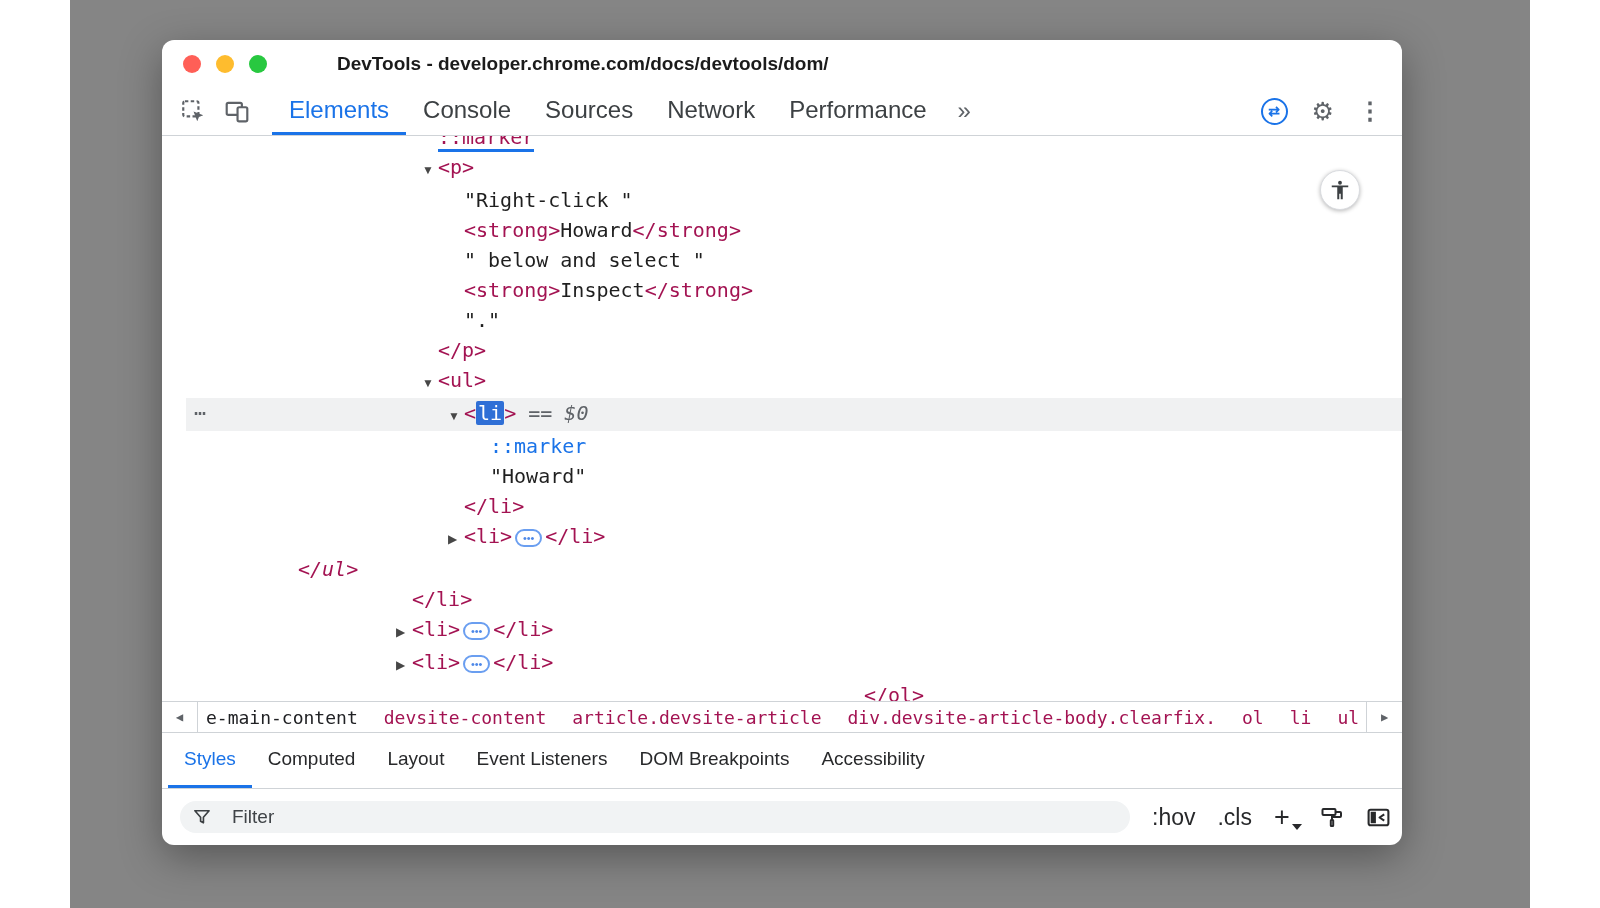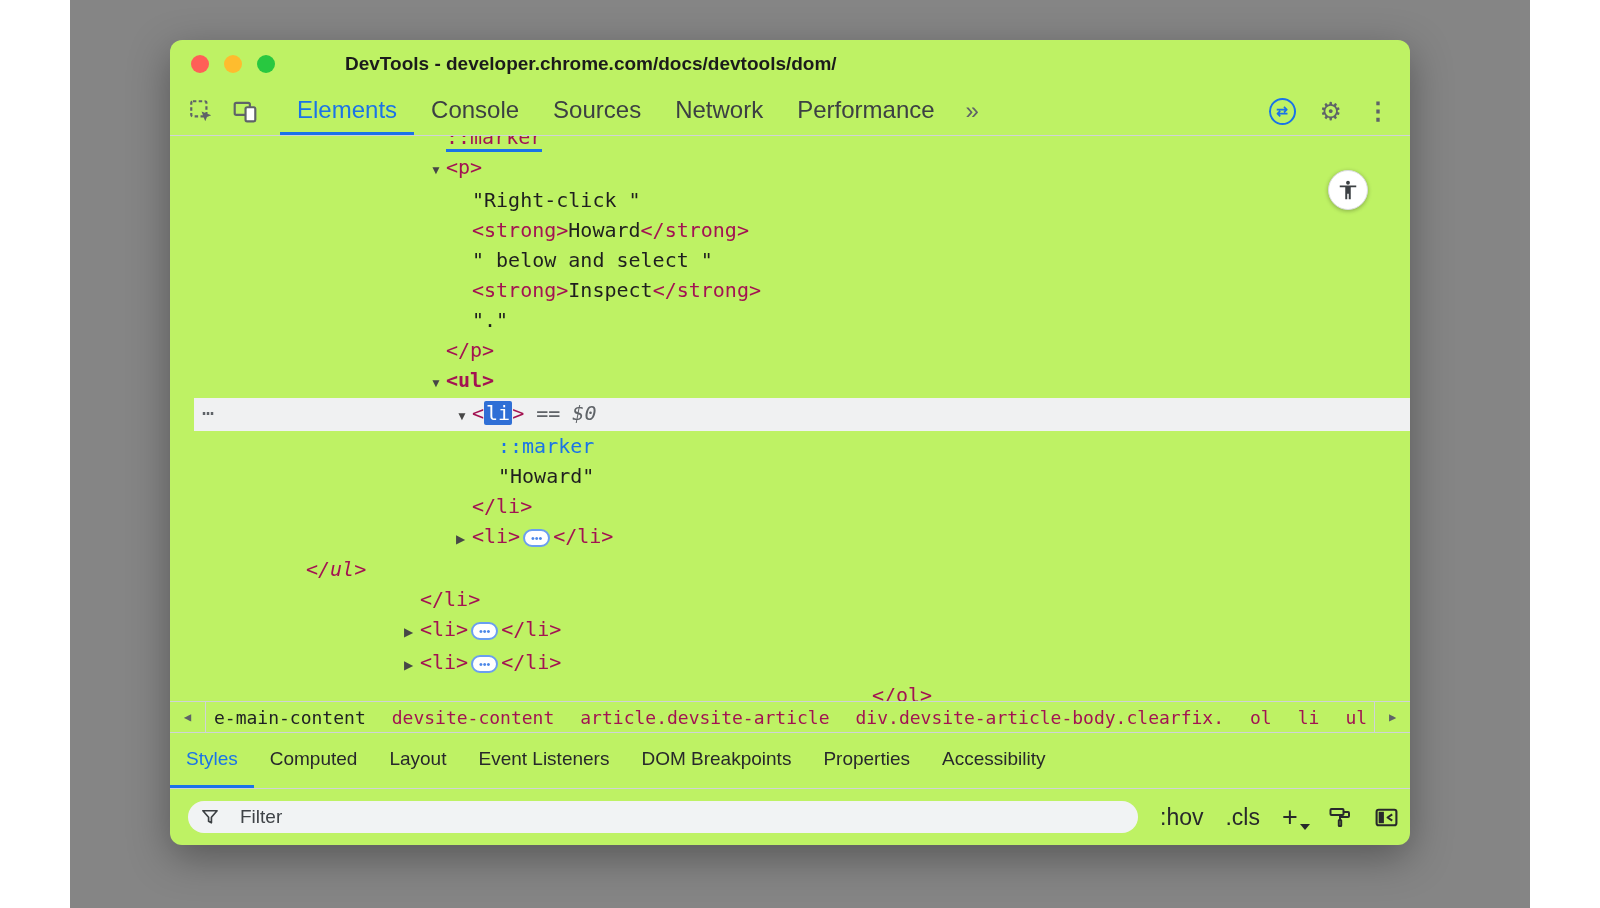--- a/index.html
+++ b/index.html
@@ -1,21 +1,21 @@
 <!DOCTYPE html>
 <html><head>
 <meta charset="utf-8">
 <style>
   * { margin:0; padding:0; box-sizing:border-box; }
   html,body { width:1600px; height:908px; overflow:hidden; background:#ffffff;
               font-family:"Liberation Sans", sans-serif; }
   .stage { position:absolute; left:70px; top:0; width:1460px; height:908px; background:#858585; }
 
-  .window { position:absolute; left:100px; top:40px; width:1240px; height:805px;
-            background:#bef264; border-radius:12px; overflow:hidden;
+  .window { position:absolute; left:92px; top:40px; width:1240px; height:805px;
+            background:#ffffff; border-radius:12px; overflow:hidden;
             box-shadow:0 12px 40px rgba(0,0,0,.35); display:flex; flex-direction:column; }
 
   
   .titlebar { height:47px; flex:0 0 auto; display:flex; align-items:center; }
   .traffic { display:flex; gap:15px; padding-left:21px; }
   .light { width:18px; height:18px; border-radius:50%; }
   .light.red{ background:#ff5f57; } .light.yellow{ background:#febc2e; } .light.green{ background:#28c840; }
   .title { font-weight:bold; font-size:19px; color:#1b1b1b; margin-left:70px; }
 
   
@@ -65,21 +65,21 @@
   .crumb-scroll { width:36px; align-self:stretch; display:flex; align-items:center; justify-content:center;
                   color:#5f6368; font-size:12px; cursor:pointer; flex:0 0 auto; }
   .crumb-scroll.left { border-right:1px solid #cfd3d7; }
   .crumb-scroll.right { border-left:1px solid #cfd3d7; margin-left:auto; }
   .crumb-items { display:flex; align-items:center; gap:26px; padding-left:8px;
                  white-space:nowrap; overflow:hidden; }
   .crumb { color:#a31352; cursor:pointer; }
   .crumb.dark { color:#202124; }
 
   
-  .stabs { height:56px; flex:0 0 auto; display:flex; align-items:stretch; 
+  .stabs { height:56px; flex:0 0 auto; display:flex; align-items:stretch; padding-left:6px;
            border-bottom:1px solid #cfd3d7; }
   .stab { display:flex; align-items:center; padding:0 16px; font-size:19px; color:#28292b;
           border-bottom:3px solid transparent; cursor:pointer; white-space:nowrap; }
   .stab.sel { color:#1a73e8; border-bottom-color:#1a73e8; }
 
   
   .fbar { height:56px; flex:0 0 auto; display:flex; align-items:center; padding:0 18px; gap:22px; }
   .fpill { width:950px; height:32px; background:#f1f3f4; border-radius:16px;
            display:flex; align-items:center; padding:0 12px; gap:20px; flex:0 0 auto; }
   .fin { border:none; background:transparent; outline:none; flex:1; font-size:19px; color:#202124;
@@ -139,21 +139,21 @@
     <div class="content">
       <div>
           <div class="tline clip" style="padding-left: 236px;"><span class="arrow"></span><span class="tk-markertop">::marker</span></div>
           <div class="tline" style="padding-left: 236px;"><span class="arrow">▼</span><span class="tk-tag">&lt;p&gt;</span></div>
           <div class="tline" style="padding-left: 262px;"><span class="arrow"></span><span class="tk-text">"Right-click "</span></div>
           <div class="tline" style="padding-left: 262px;"><span class="arrow"></span><span class="tk-tag">&lt;strong&gt;</span><span class="tk-text">Howard</span><span class="tk-tag">&lt;/strong&gt;</span></div>
           <div class="tline" style="padding-left: 262px;"><span class="arrow"></span><span class="tk-text">" below and select "</span></div>
           <div class="tline" style="padding-left: 262px;"><span class="arrow"></span><span class="tk-tag">&lt;strong&gt;</span><span class="tk-text">Inspect</span><span class="tk-tag">&lt;/strong&gt;</span></div>
           <div class="tline" style="padding-left: 262px;"><span class="arrow"></span><span class="tk-text">"."</span></div>
           <div class="tline" style="padding-left: 236px;"><span class="arrow"></span><span class="tk-tag">&lt;/p&gt;</span></div>
-          <div class="tline" style="padding-left: 236px; font-weight: bold;"><span class="arrow">▼</span><span class="tk-tag">&lt;ul&gt;</span></div>
+          <div class="tline" style="padding-left: 236px;"><span class="arrow">▼</span><span class="tk-tag">&lt;ul&gt;</span></div>
           <div class="tline sel" style="padding-left: 262px;"><span class="rowdots">⋯</span><span class="arrow">▼</span><span class="tk-tag">&lt;</span><span class="tk-seltag">li</span><span class="tk-tag">&gt;</span><span class="tk-eq"> == </span><span class="tk-dollar">$0</span></div>
           <div class="tline" style="padding-left: 288px;"><span class="arrow"></span><span class="tk-marker">::marker</span></div>
           <div class="tline" style="padding-left: 288px;"><span class="arrow"></span><span class="tk-text">"Howard"</span></div>
           <div class="tline" style="padding-left: 262px;"><span class="arrow"></span><span class="tk-tag">&lt;/li&gt;</span></div>
           <div class="tline" style="padding-left: 262px;"><span class="arrow">▶</span><span class="tk-tag">&lt;li&gt;</span><span class="ell">•••</span><span class="tk-tag">&lt;/li&gt;</span></div>
           <div class="tline" style="padding-left: 96px; font-style: italic;"><span class="arrow"></span><span class="tk-tag">&lt;/ul&gt;</span></div>
           <div class="tline" style="padding-left: 210px;"><span class="arrow"></span><span class="tk-tag">&lt;/li&gt;</span></div>
           <div class="tline" style="padding-left: 210px;"><span class="arrow">▶</span><span class="tk-tag">&lt;li&gt;</span><span class="ell">•••</span><span class="tk-tag">&lt;/li&gt;</span></div>
           <div class="tline" style="padding-left: 210px;"><span class="arrow">▶</span><span class="tk-tag">&lt;li&gt;</span><span class="ell">•••</span><span class="tk-tag">&lt;/li&gt;</span></div>
           <div class="tline" style="padding-left: 184px; text-align: center;"><span class="arrow"></span><span class="tk-tag">&lt;/ol&gt;</span></div>
@@ -178,21 +178,20 @@
         </div>
       <span class="crumb-scroll right">▶</span>
     </div>
 
     <div class="stabs">
         <div class="stab sel">Styles</div>
         <div class="stab">Computed</div>
         <div class="stab">Layout</div>
         <div class="stab">Event Listeners</div>
         <div class="stab">DOM Breakpoints</div>
-        <div class="stab">Properties</div>
         <div class="stab">Accessibility</div>
       </div>
 
     <div class="fbar">
       <div class="fpill">
         <span class="icon-btn">
           <svg width="20" height="20" viewBox="0 0 24 24">
             <path d="M3.5 4.5h17l-6.8 7.8v6.7l-3.4-1.9v-4.8z" fill="none" stroke="#3c4043" stroke-width="2" stroke-linejoin="round"></path>
           </svg>
         </span>

